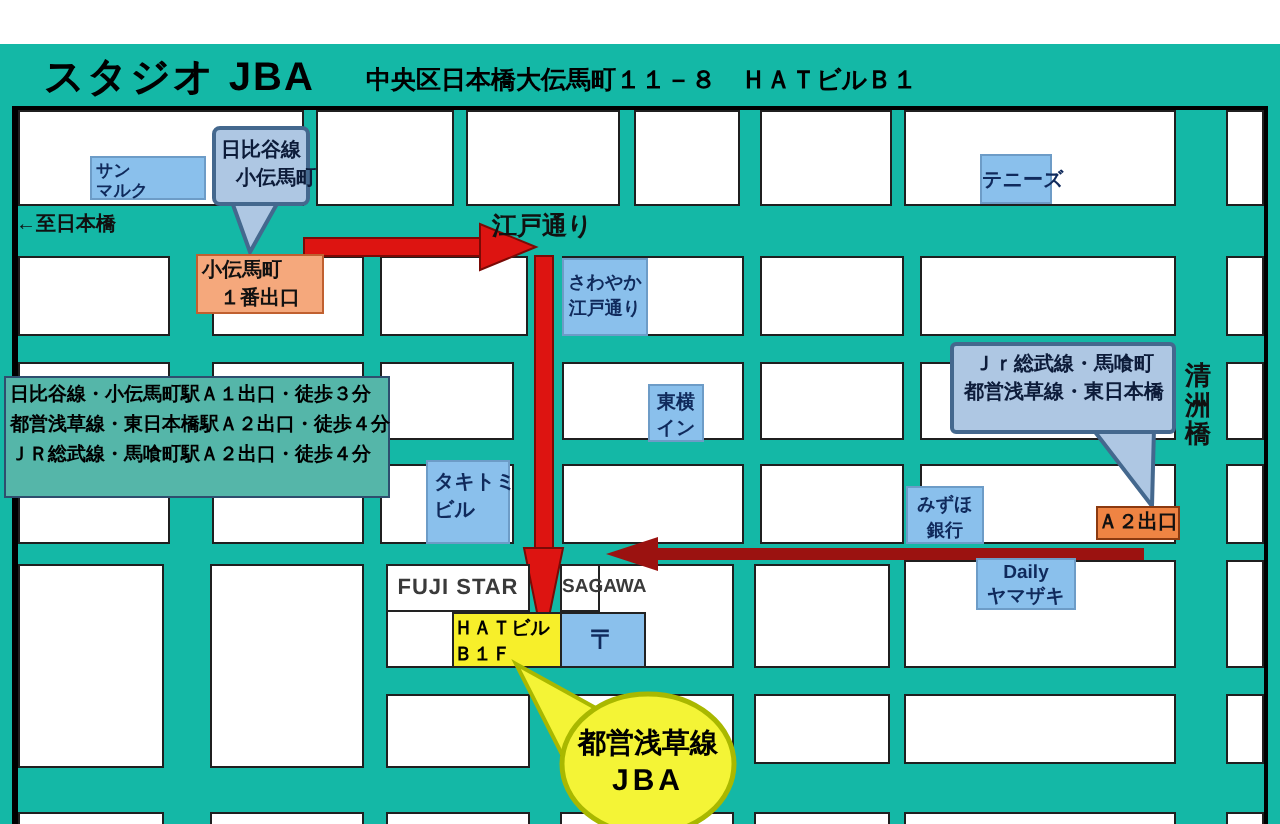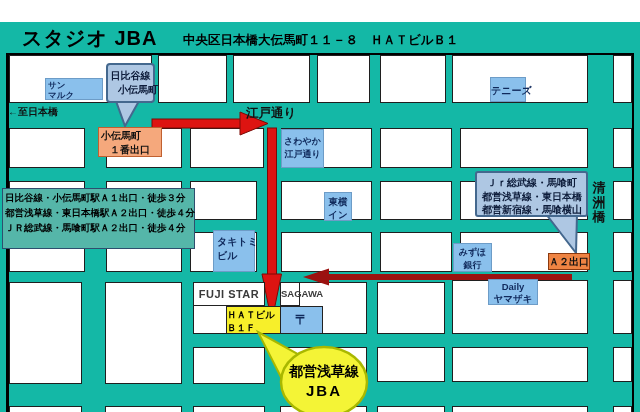--- a/index.html
+++ b/index.html
@@ -138,21 +138,20 @@
   </div>
 
   <div class="lbl bluebox" style="left:324px;top:170px;width:28px;height:29px;font-size:9.5px;line-height:13px;padding-top:2px;z-index:5;">
     <div>東横</div>
     <div>イン</div>
   </div>
 
   <div class="lbl callout" style="left:475px;top:149px;width:113px;height:46px;font-size:10px;line-height:13.5px;padding:3px 0 0 5px;border-radius:3px;z-index:5;">
     <div style="text-indent:5px;">Ｊｒ総武線・馬喰町</div>
     <div>都営浅草線・東日本橋</div>
-    <div>都営新宿線・馬喰横山</div>
   </div>
 
   <div class="lbl bluebox" style="left:213px;top:208px;width:42px;height:42px;font-size:10px;line-height:14px;padding:4px 0 0 3px;text-align:left;z-index:5;">
     <div>タキトミ</div>
     <div>ビル</div>
   </div>
 
   <div class="lbl bluebox" style="left:453px;top:221px;width:39px;height:29px;font-size:9px;line-height:13px;padding-top:2px;z-index:5;">
     <div>みずほ</div>
     <div>銀行</div>

